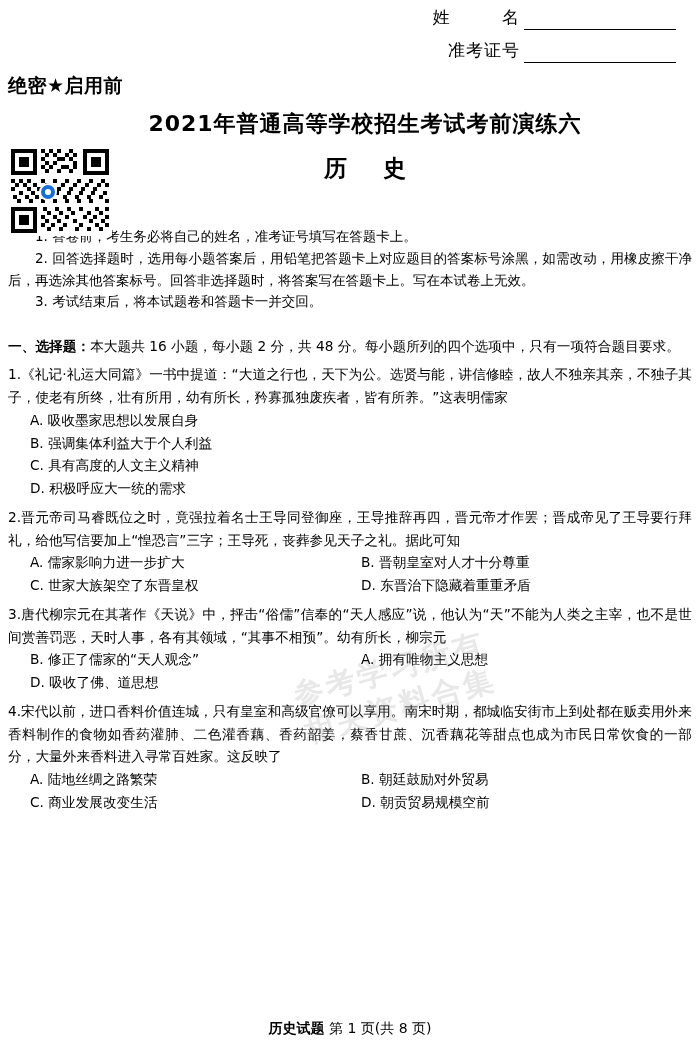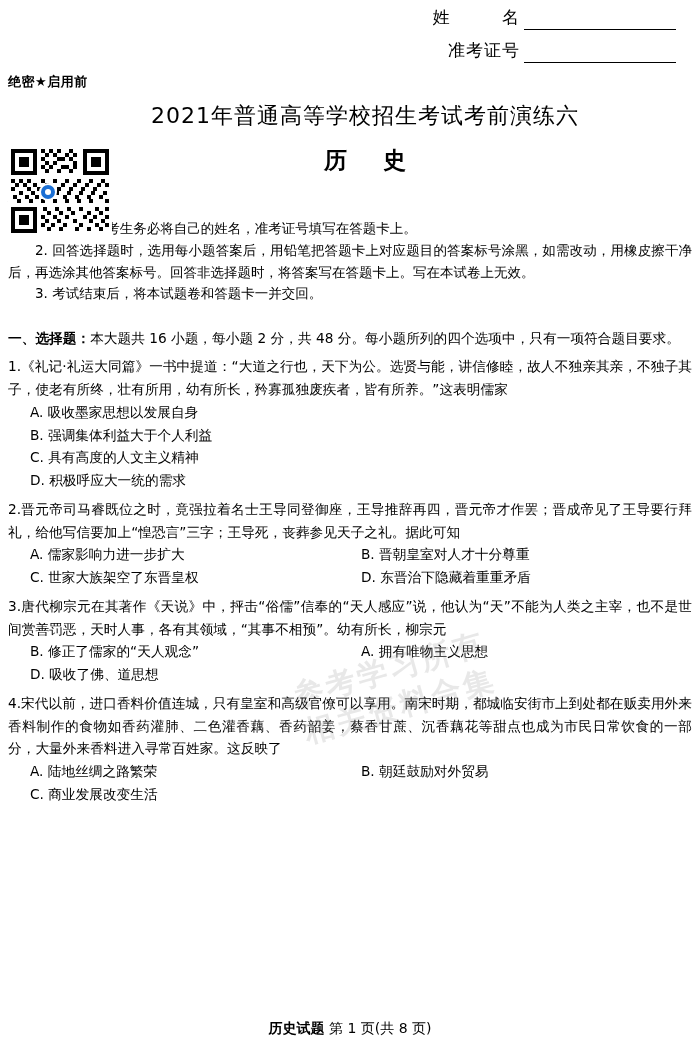--- a/index.html
+++ b/index.html
@@ -43,31 +43,31 @@
   }
   .id-line {
     width: 152px;
     border-bottom: 1.3px solid #000;
     height: 20px;
     margin-left: 4px;
   }
 
   
   .secret {
-    font-size: 13px;
+    font-size: 19px;
     font-weight: bold;
     margin: 10px 0 0 8px;
     letter-spacing: 0.5px;
   }
 
   
   .exam-title {
     text-align: center;
     font-size: 22px;
-    font-weight: normal;
+    font-weight: bold;
     letter-spacing: 1px;
     margin: 10px 0 0 30px;
   }
   .subject-title {
     text-align: center;
     font-size: 23px;
     font-weight: bold;
     letter-spacing: 14px;
     margin: 14px 0 0 44px;
   }
@@ -345,20 +345,21 @@
       <div class="opt">D. 吸收了佛、道思想</div>
     </div>
   </div>
 
   <div class="q">
     <div class="q-stem"><span>4.</span><span>宋代以前，进口香料价值连城，只有皇室和高级官僚可以享用。南宋时期，都城临安街市上到处都在贩卖用外来香料制作的食物如香药灌肺、二色灌香藕、香药韶姜，蔡香甘蔗、沉香藕花等甜点也成为市民日常饮食的一部分，大量外来香料进入寻常百姓家。这反映了</span></div>
     <div class="opts-grid">
       <div class="opt">A. 陆地丝绸之路繁荣</div>
       <div class="opt">B. 朝廷鼓励对外贸易</div>
       <div class="opt">C. 商业发展改变生活</div>
+      <div class="opt">D. 朝贡贸易规模空前</div>
     </div>
   </div>
 
   <div class="watermark">参考学习所有
 相关资料合集</div>
 
   <div class="footer">
     <b>历史试题</b>&nbsp;<span>第 1 页(共 8 页)</span>
   </div>
 

